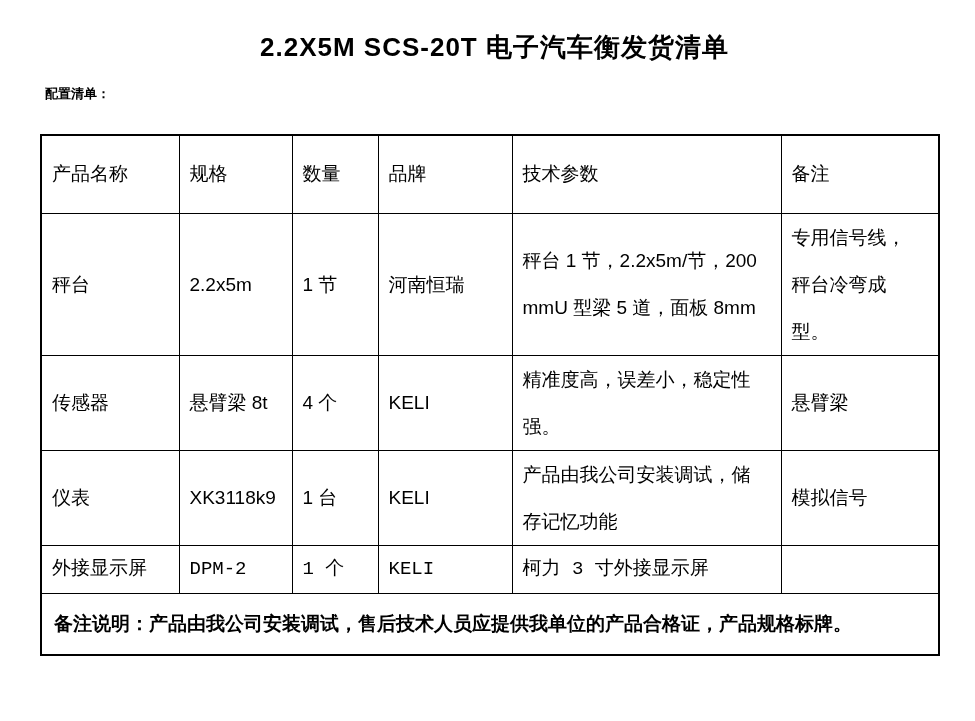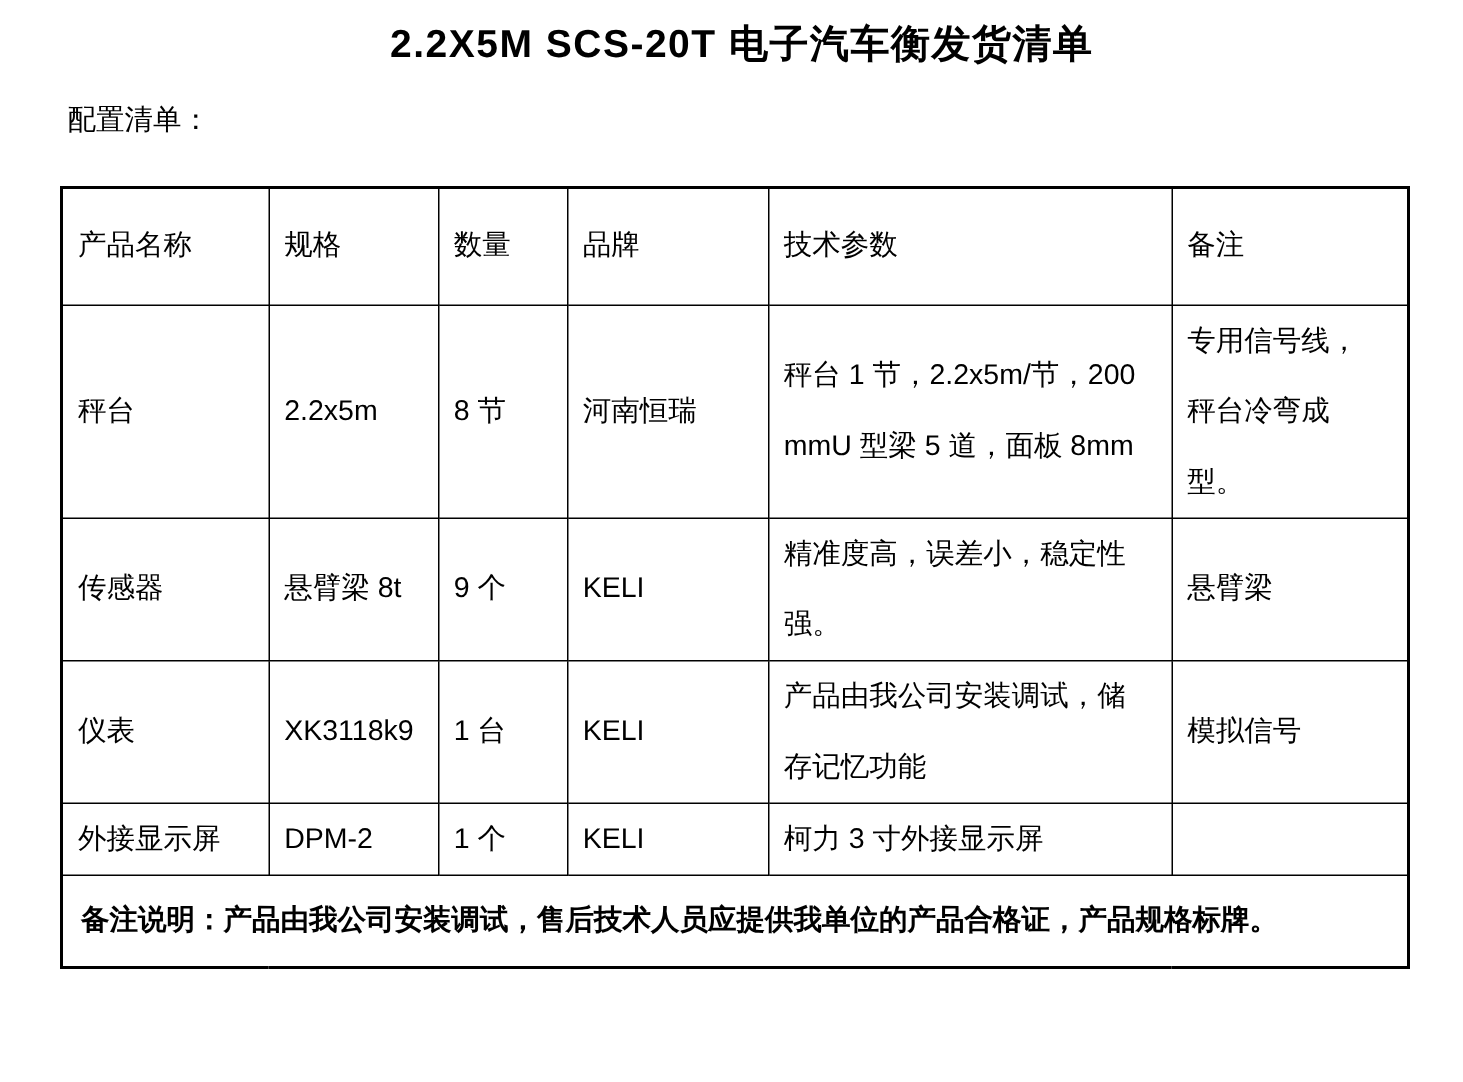--- a/index.html
+++ b/index.html
@@ -10,32 +10,32 @@
     font-family: "Liberation Sans", "DejaVu Sans", sans-serif;
   }
   .page {
     position: relative;
     width: 975px;
     height: 721px;
     background: #ffffff;
     overflow: hidden;
   }
   .doc-title {
-    margin: 0;
+    margin: 18px;
     padding-top: 12px;
     text-align: center;
     font-size: 26px;
     font-weight: bold;
     letter-spacing: 1px;
     padding-left: 14px;
   }
   .subtitle {
     margin: 20px 0 0 45px;
-    font-size: 19px;
-    font-weight: normal;
+    font-size: 13px;
+    font-weight: bold;
   }
   table.ship-table {
     border-collapse: collapse;
     table-layout: fixed;
     width: 898px;
     margin: 31px 0 0 40px;
     border: 2px solid #000;
   }
   .ship-table th, .ship-table td {
     border: 1px solid #000;
@@ -47,21 +47,21 @@
     line-height: 47px;
     overflow: hidden;
     word-break: break-all;
   }
   .ship-table thead tr { height: 78px; }
   .ship-table thead th { line-height: 24px; }
   tr.r1 { height: 97px; }
   tr.r2 { height: 95px; }
   tr.r3 { height: 94px; }
   tr.r4 { height: 48px; }
-  tr.r5 { height: 47px; }
+  tr.r5 { height: 47px; font-family: Liberation Mono, monospace; }
   tr.r6 { height: 45px; }
   tr.r-footer { height: 62px; }
   tr.r-footer td {
     font-weight: bold;
     line-height: 26px;
     padding-left: 12px;
     word-break: normal;
   }
 </style>
 </head>
@@ -89,29 +89,29 @@
         <th>数量</th>
         <th>品牌</th>
         <th>技术参数</th>
         <th>备注</th>
       </tr>
     </thead>
     <tbody>
       <tr class="r1">
         <td>秤台</td>
         <td>2.2x5m</td>
-        <td>8 节</td>
+        <td>1 节</td>
         <td>河南恒瑞</td>
         <td>秤台 1 节，2.2x5m/节，200mmU 型梁 5 道，面板 8mm</td>
         <td>专用信号线，秤台冷弯成型。</td>
       </tr>
       <tr class="r2">
         <td>传感器</td>
         <td>悬臂梁 8t</td>
-        <td>9 个</td>
+        <td>4 个</td>
         <td>KELI</td>
         <td>精准度高，误差小，稳定性强。</td>
         <td>悬臂梁</td>
       </tr>
       <tr class="r3">
         <td>仪表</td>
         <td>XK3118k9</td>
         <td>1 台</td>
         <td>KELI</td>
         <td>产品由我公司安装调试，储存记忆功能</td>

